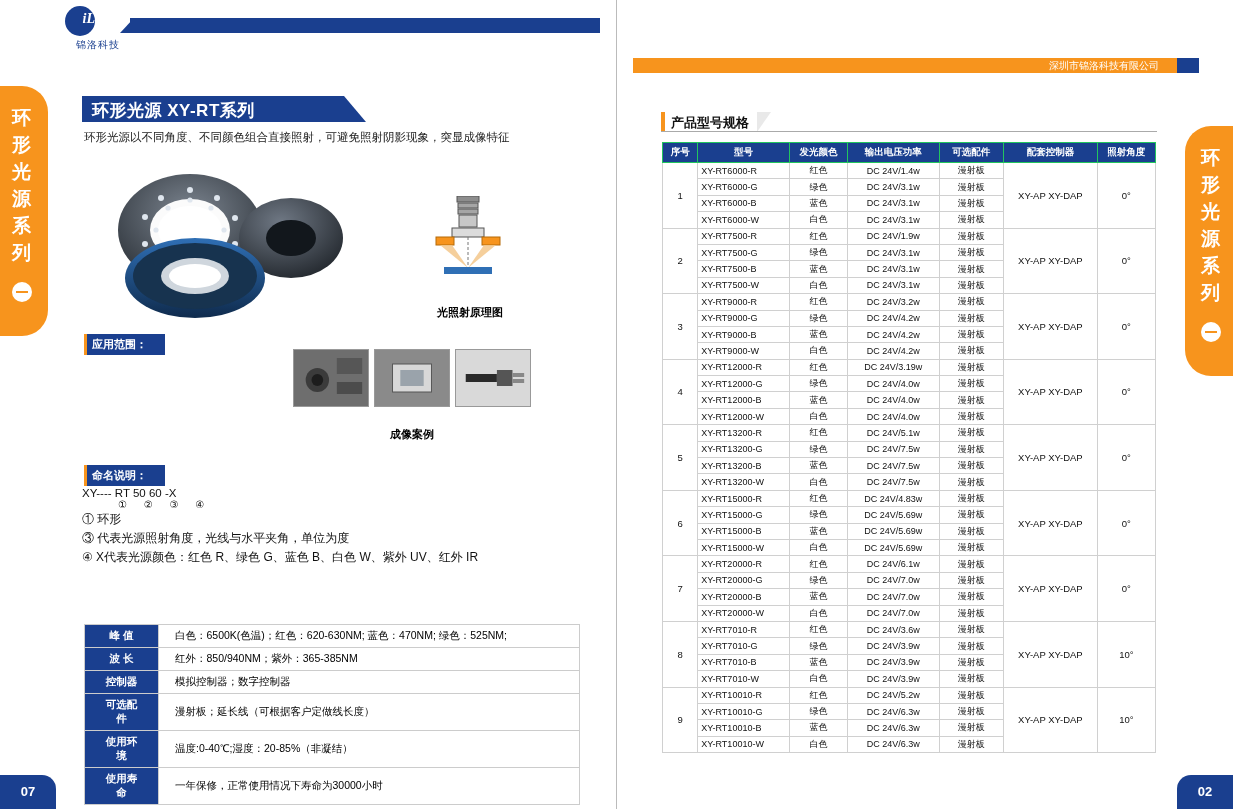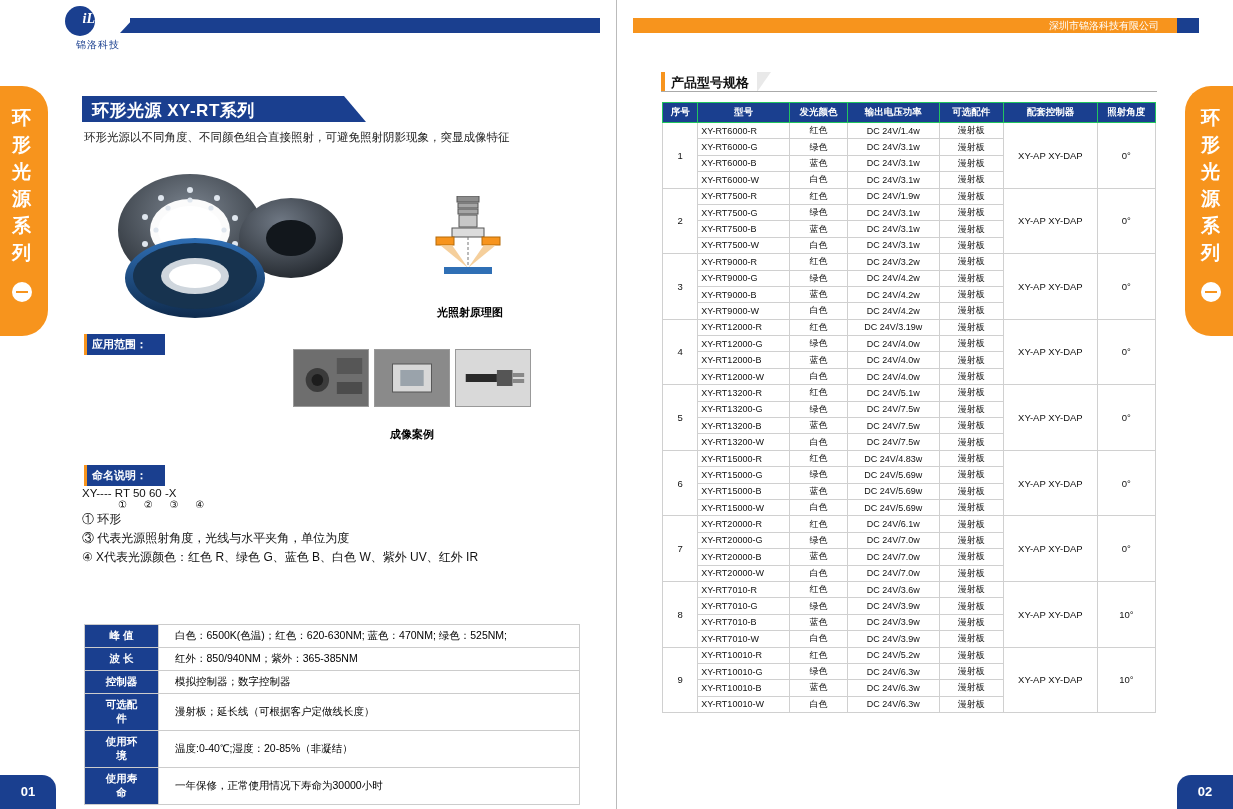--- a/index.html
+++ b/index.html
@@ -6,21 +6,21 @@
   html, body { margin:0; padding:0; }
   body {
     width:1233px; height:809px;
     font-family: "Liberation Sans", sans-serif;
     background:#ffffff;
     position:relative;
     overflow:hidden;
   }
   .page { position:absolute; top:0; bottom:0; }
   .page-left { left:0; width:616px; }
-  .page-right { left:617px; width:616px; }
+  .page-right { left:617px; width:616px;margin-top:40px; }
   .spine { position:absolute; left:616px; top:0; width:1px; height:809px; background:#bbb; }
 
   
   .logo-wrap { position:absolute; left:40px; top:6px; width:80px; text-align:right; }
   .logo-circle {
     width:30px; height:30px; border-radius:50%;
     background:#1a3f8f; margin:0 auto 2px auto; position:relative;
   }
   .logo-circle:after{
     content:"iL"; position:absolute; left:0; right:0; top:5px;
@@ -301,21 +301,21 @@
         <td class="k">使用环境</td>
         <td>温度:0-40℃;湿度：20-85%（非凝结）</td>
       </tr>
       <tr>
         <td class="k">使用寿命</td>
         <td>一年保修，正常使用情况下寿命为30000小时</td>
       </tr>
     </tbody>
   </table>
 
-  <div class="page-num left">01</div>
+  <div class="page-num left">07</div>
 </div>
 
 <div class="spine"></div>
 
 <div class="page page-right">
 
   <div class="hdr-bar-right">
     <div class="orange"></div>
     <div class="blue2"></div>
     <div class="co">深圳市锦洛科技有限公司</div>

